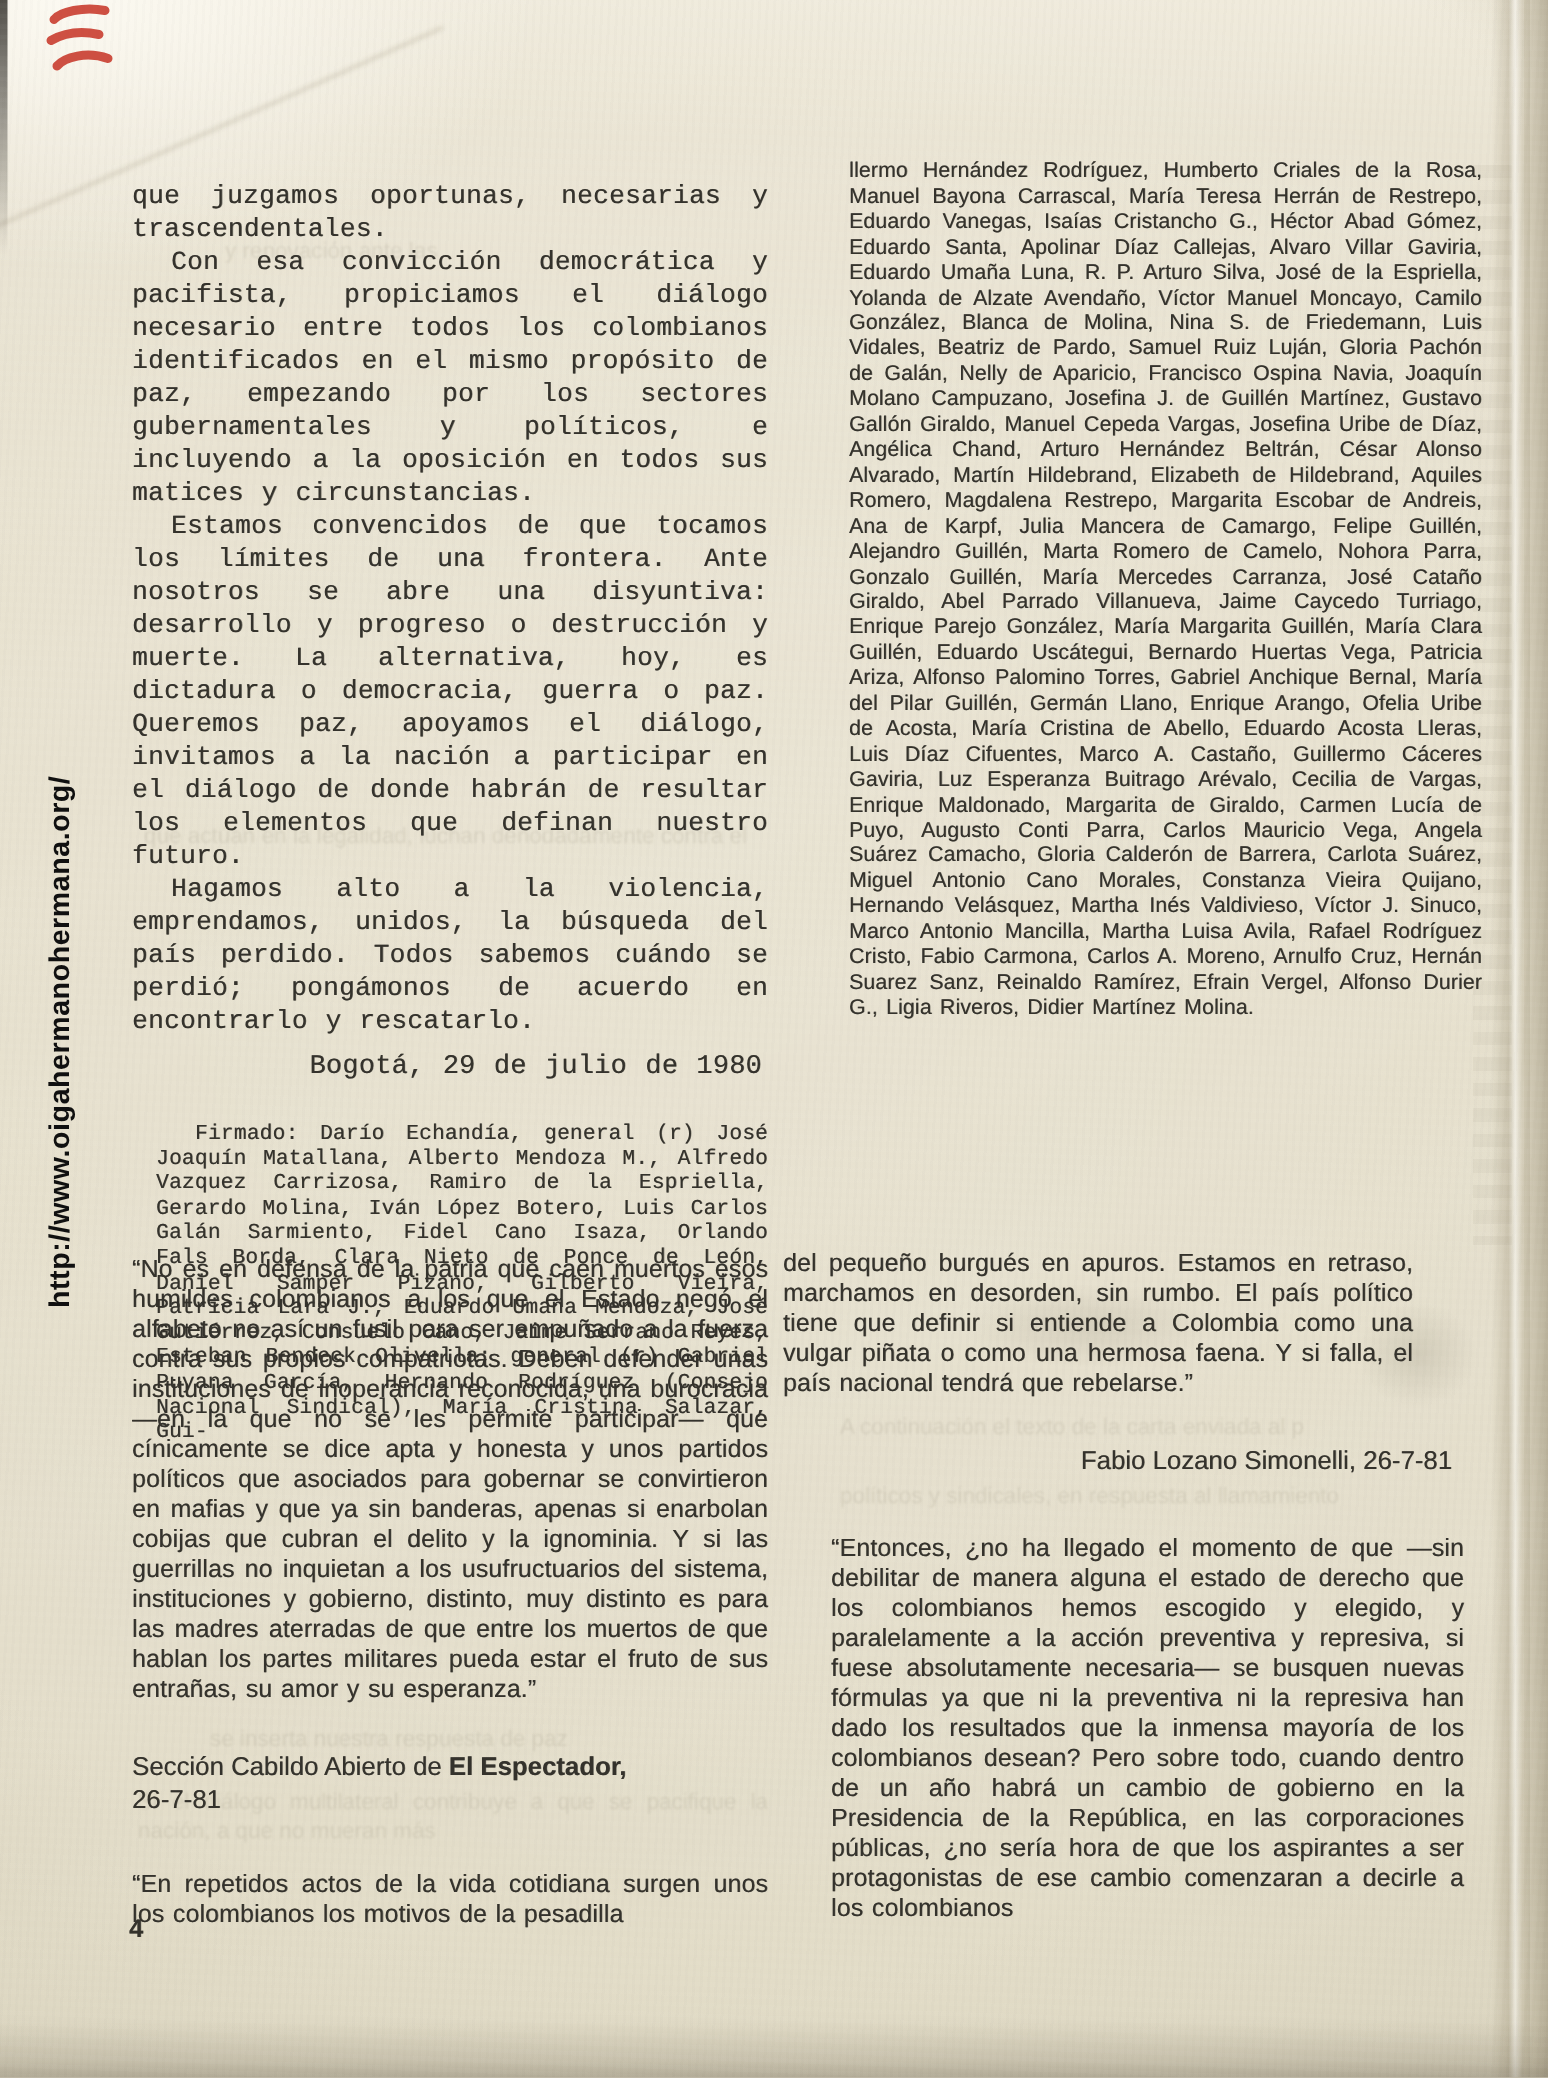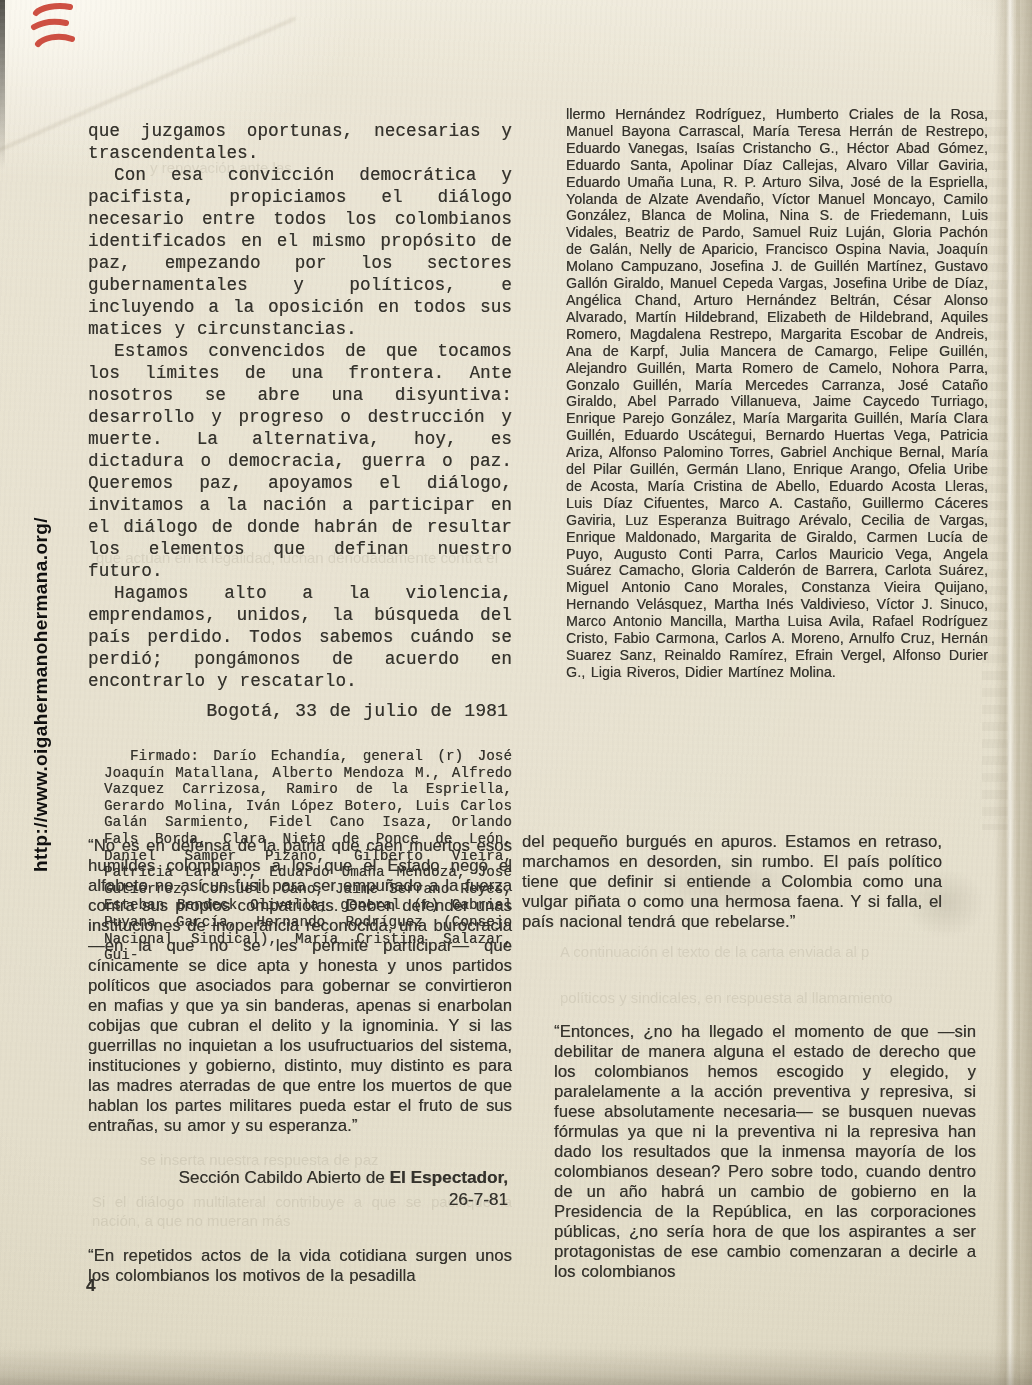--- a/index.html
+++ b/index.html
@@ -26,21 +26,21 @@
   .grain{background-image:repeating-linear-gradient(93deg, rgba(0,0,0,0.012) 0 2px, rgba(0,0,0,0) 2px 5px),repeating-linear-gradient(2deg, rgba(255,255,255,0.025) 0 3px, rgba(255,255,255,0) 3px 7px);}
 
   .txt{position:absolute;text-align:justify;text-shadow:0.35px 0 0 rgba(52,50,44,0.6);}
   .col1{left:88px;top:120px;width:424px;font-family:Liberation Mono, monospace;}
   .body-p{margin:0;font-size:17.5px;line-height:22px;letter-spacing:.15px;word-spacing:1.2px;text-indent:26px;}
   .noindent{text-indent:0;}
   .dateline{margin:8px 4px 0 0;font-size:18px;line-height:22px;text-align:right;text-indent:0;}
   .signatories{margin:26px 0 0 16px;font-size:14.2px;line-height:16.6px;letter-spacing:.1px;word-spacing:1.4px;text-indent:26px;}
   .quote{font-size:16.6px;line-height:20px;letter-spacing:.1px;word-spacing:1px;margin-top:16px;}
   .q1{left:88px;top:820px;width:424px;}
-  .attr1{left:88px;top:1166px;width:420px;text-align:right;font-size:17.2px;line-height:22px;}
+  .attr1{left:88px;top:1166px;width:420px;font-size:17.2px;line-height:22px;}
   .q2{left:88px;top:1230px;width:424px;}
   .pagenum{left:86px;top:1276px;font-weight:bold;font-size:17px;}
   .col2names{left:566px;top:106px;width:422px;font-size:14.2px;line-height:16.9px;letter-spacing:.1px;word-spacing:1.4px;}
   .cont{left:522px;top:816px;width:420px;}
   .attr2{left:554px;top:962px;width:414px;text-align:right;font-size:17.2px;line-height:22px;}
   .q3{left:554px;top:1006px;width:422px;}
 
   .watermark{position:absolute;left:30px;top:872px;transform:rotate(-90deg);transform-origin:0 0;white-space:nowrap;
     font-size:19px;font-weight:bold;letter-spacing:.4px;color:#101010;}
 
@@ -83,35 +83,36 @@
   <div class="ghost g5">A continuación el texto de la carta enviada al p</div>
   <div class="ghost g6">políticos y sindicales, en respuesta al llamamiento</div>
 
   <div class="watermark">http://www.oigahermanohermana.org/</div>
 
   <div class="txt col1">
     <p class="body-p noindent">que juzgamos oportunas, necesarias y trascendentales.</p>
     <p class="body-p">Con esa convicción democrática y pacifista, propiciamos el diálogo necesario entre todos los colombianos identificados en el mismo propósito de paz, empezando por los sectores gubernamentales y políticos, e incluyendo a la oposición en todos sus matices y circunstancias.</p>
     <p class="body-p">Estamos convencidos de que tocamos los límites de una frontera. Ante nosotros se abre una disyuntiva: desarrollo y progreso o destrucción y muerte. La alternativa, hoy, es dictadura o democracia, guerra o paz. Queremos paz, apoyamos el diálogo, invitamos a la nación a participar en el diálogo de donde habrán de resultar los elementos que definan nuestro futuro.</p>
     <p class="body-p">Hagamos alto a la violencia, emprendamos, unidos, la búsqueda del país perdido. Todos sabemos cuándo se perdió; pongámonos de acuerdo en encontrarlo y rescatarlo.</p>
-    <p class="body-p dateline">Bogotá, 33 de julio de 1981</p>
+    <p class="body-p dateline">Bogotá, 29 de julio de 1980</p>
     <p class="signatories">Firmado: Darío Echandía, general (r) José Joaquín Matallana, Alberto Mendoza M., Alfredo Vazquez Carrizosa, Ramiro de la Espriella, Gerardo Molina, Iván López Botero, Luis Carlos Galán Sarmiento, Fidel Cano Isaza, Orlando Fals Borda, Clara Nieto de Ponce de León, Daniel Samper Pizano, Gilberto Vieira, Patricia Lara J., Eduardo Umaña Mendoza, José Gutiérrez, Consuelo Cano, Jaime Serrano Reyes, Esteban Bendeck Olivella; general (r) Gabriel Puyana García, Hernando Rodríguez (Consejo Nacional Sindical), María Cristina Salazar, Gui-</p>
   </div>
 
   <div class="txt quote q1">“No es en defensa de la patria que caen muertos esos humildes colombianos a los que el Estado negó el alfabeto no así un fusil para ser empuñado a la fuerza contra sus propios compatriotas. Deben defender unas instituciones de inoperancia reconocida, una burocracia —en la que no se les permite participar— que cínicamente se dice apta y honesta y unos partidos políticos que asociados para gobernar se convirtieron en mafias y que ya sin banderas, apenas si enarbolan cobijas que cubran el delito y la ignominia. Y si las guerrillas no inquietan a los usufructuarios del sistema, instituciones y gobierno, distinto, muy distinto es para las madres aterradas de que entre los muertos de que hablan los partes militares pueda estar el fruto de sus entrañas, su amor y su esperanza.”</div>
 
   <div class="txt attr1">
     <div><span>Sección Cabildo Abierto de </span><b>El Espectador,</b></div>
     <div>26-7-81</div>
   </div>
 
   <div class="txt quote q2">“En repetidos actos de la vida cotidiana surgen unos los colombianos los motivos de la pesadilla</div>
 
   <div class="txt pagenum">4</div>
 
   <div class="txt col2names">llermo Hernández Rodríguez, Humberto Criales de la Rosa, Manuel Bayona Carrascal, María Teresa Herrán de Restrepo, Eduardo Vanegas, Isaías Cristancho G., Héctor Abad Gómez, Eduardo Santa, Apolinar Díaz Callejas, Alvaro Villar Gaviria, Eduardo Umaña Luna, R. P. Arturo Silva, José de la Espriella, Yolanda de Alzate Avendaño, Víctor Manuel Moncayo, Camilo González, Blanca de Molina, Nina S. de Friedemann, Luis Vidales, Beatriz de Pardo, Samuel Ruiz Luján, Gloria Pachón de Galán, Nelly de Aparicio, Francisco Ospina Navia, Joaquín Molano Campuzano, Josefina J. de Guillén Martínez, Gustavo Gallón Giraldo, Manuel Cepeda Vargas, Josefina Uribe de Díaz, Angélica Chand, Arturo Hernández Beltrán, César Alonso Alvarado, Martín Hildebrand, Elizabeth de Hildebrand, Aquiles Romero, Magdalena Restrepo, Margarita Escobar de Andreis, Ana de Karpf, Julia Mancera de Camargo, Felipe Guillén, Alejandro Guillén, Marta Romero de Camelo, Nohora Parra, Gonzalo Guillén, María Mercedes Carranza, José Cataño Giraldo, Abel Parrado Villanueva, Jaime Caycedo Turriago, Enrique Parejo González, María Margarita Guillén, María Clara Guillén, Eduardo Uscátegui, Bernardo Huertas Vega, Patricia Ariza, Alfonso Palomino Torres, Gabriel Anchique Bernal, María del Pilar Guillén, Germán Llano, Enrique Arango, Ofelia Uribe de Acosta, María Cristina de Abello, Eduardo Acosta Lleras, Luis Díaz Cifuentes, Marco A. Castaño, Guillermo Cáceres Gaviria, Luz Esperanza Buitrago Arévalo, Cecilia de Vargas, Enrique Maldonado, Margarita de Giraldo, Carmen Lucía de Puyo, Augusto Conti Parra, Carlos Mauricio Vega, Angela Suárez Camacho, Gloria Calderón de Barrera, Carlota Suárez, Miguel Antonio Cano Morales, Constanza Vieira Quijano, Hernando Velásquez, Martha Inés Valdivieso, Víctor J. Sinuco, Marco Antonio Mancilla, Martha Luisa Avila, Rafael Rodríguez Cristo, Fabio Carmona, Carlos A. Moreno, Arnulfo Cruz, Hernán Suarez Sanz, Reinaldo Ramírez, Efrain Vergel, Alfonso Durier G., Ligia Riveros, Didier Martínez Molina.</div>
 
   <div class="txt quote cont">del pequeño burgués en apuros. Estamos en retraso, marchamos en desorden, sin rumbo. El país político tiene que definir si entiende a Colombia como una vulgar piñata o como una hermosa faena. Y si falla, el país nacional tendrá que rebelarse.”</div>
 
+  <div class="txt attr2">Fabio Lozano Simonelli, 26-7-81</div>
 
   <div class="txt quote q3">“Entonces, ¿no ha llegado el momento de que —sin debilitar de manera alguna el estado de derecho que los colombianos hemos escogido y elegido, y paralelamente a la acción preventiva y represiva, si fuese absolutamente necesaria— se busquen nuevas fórmulas ya que ni la preventiva ni la represiva han dado los resultados que la inmensa mayoría de los colombianos desean? Pero sobre todo, cuando dentro de un año habrá un cambio de gobierno en la Presidencia de la República, en las corporaciones públicas, ¿no sería hora de que los aspirantes a ser protagonistas de ese cambio comenzaran a decirle a los colombianos</div>
 
 </div>
 
 </body></html>

